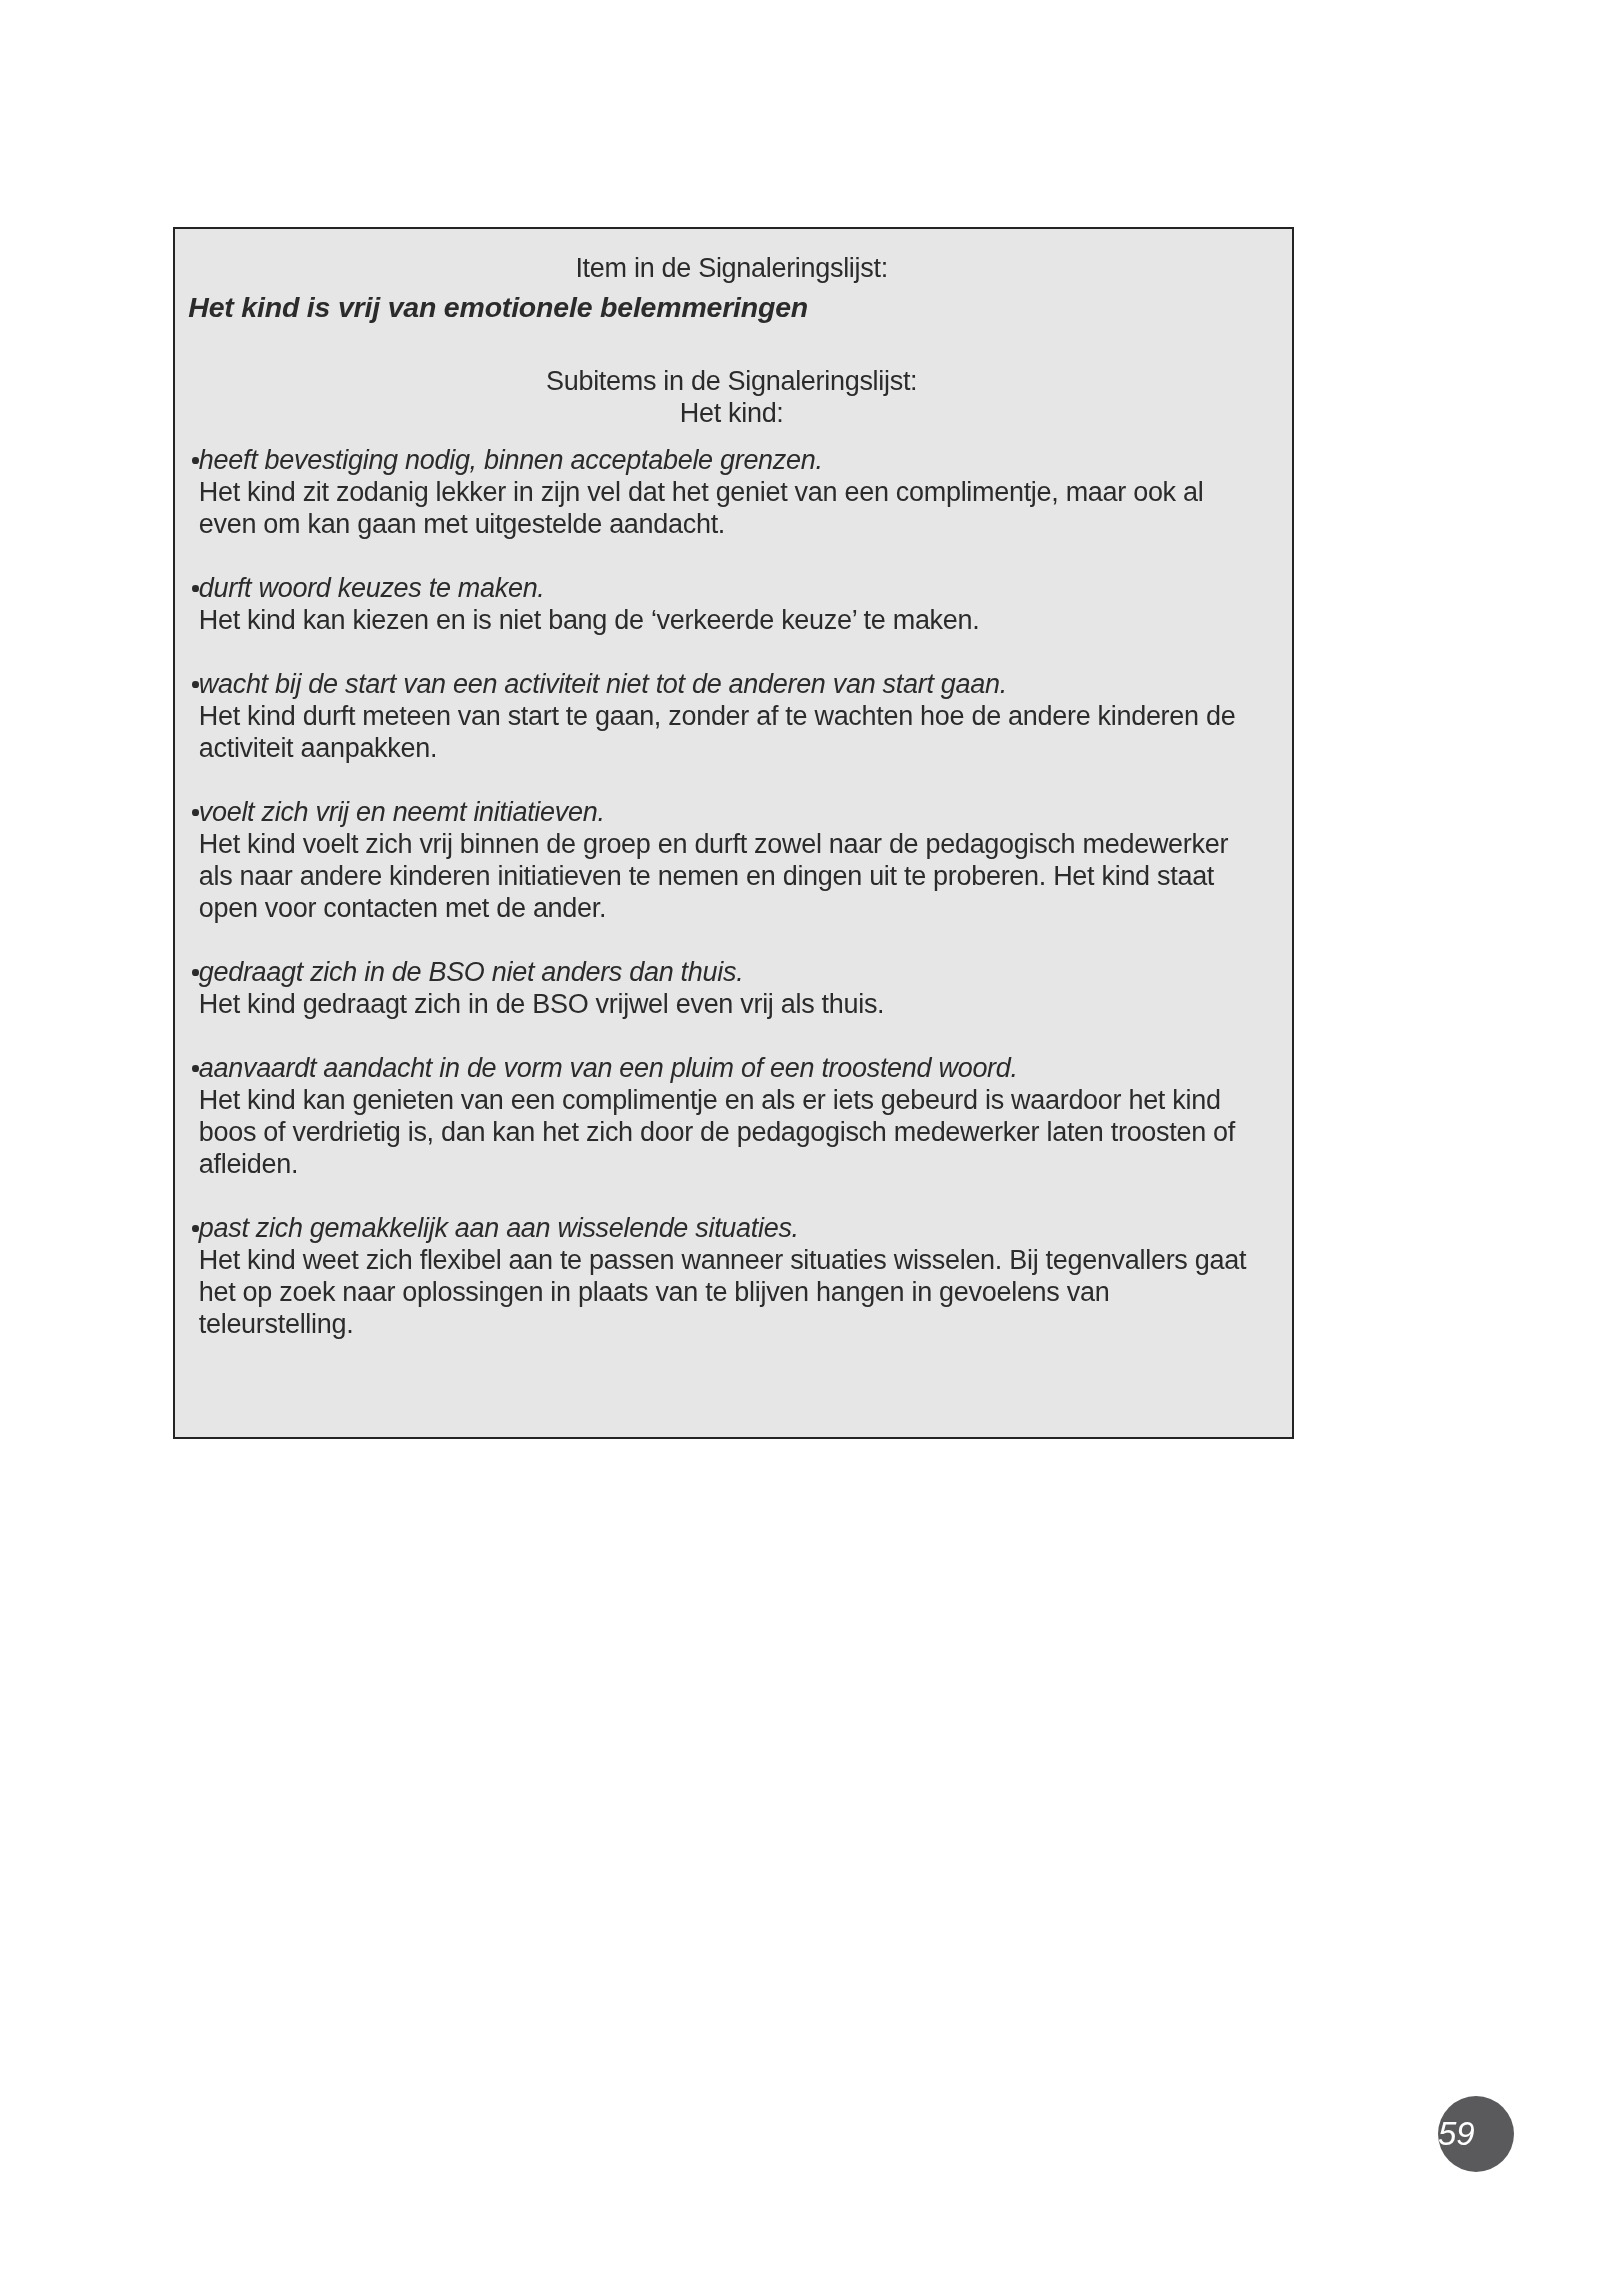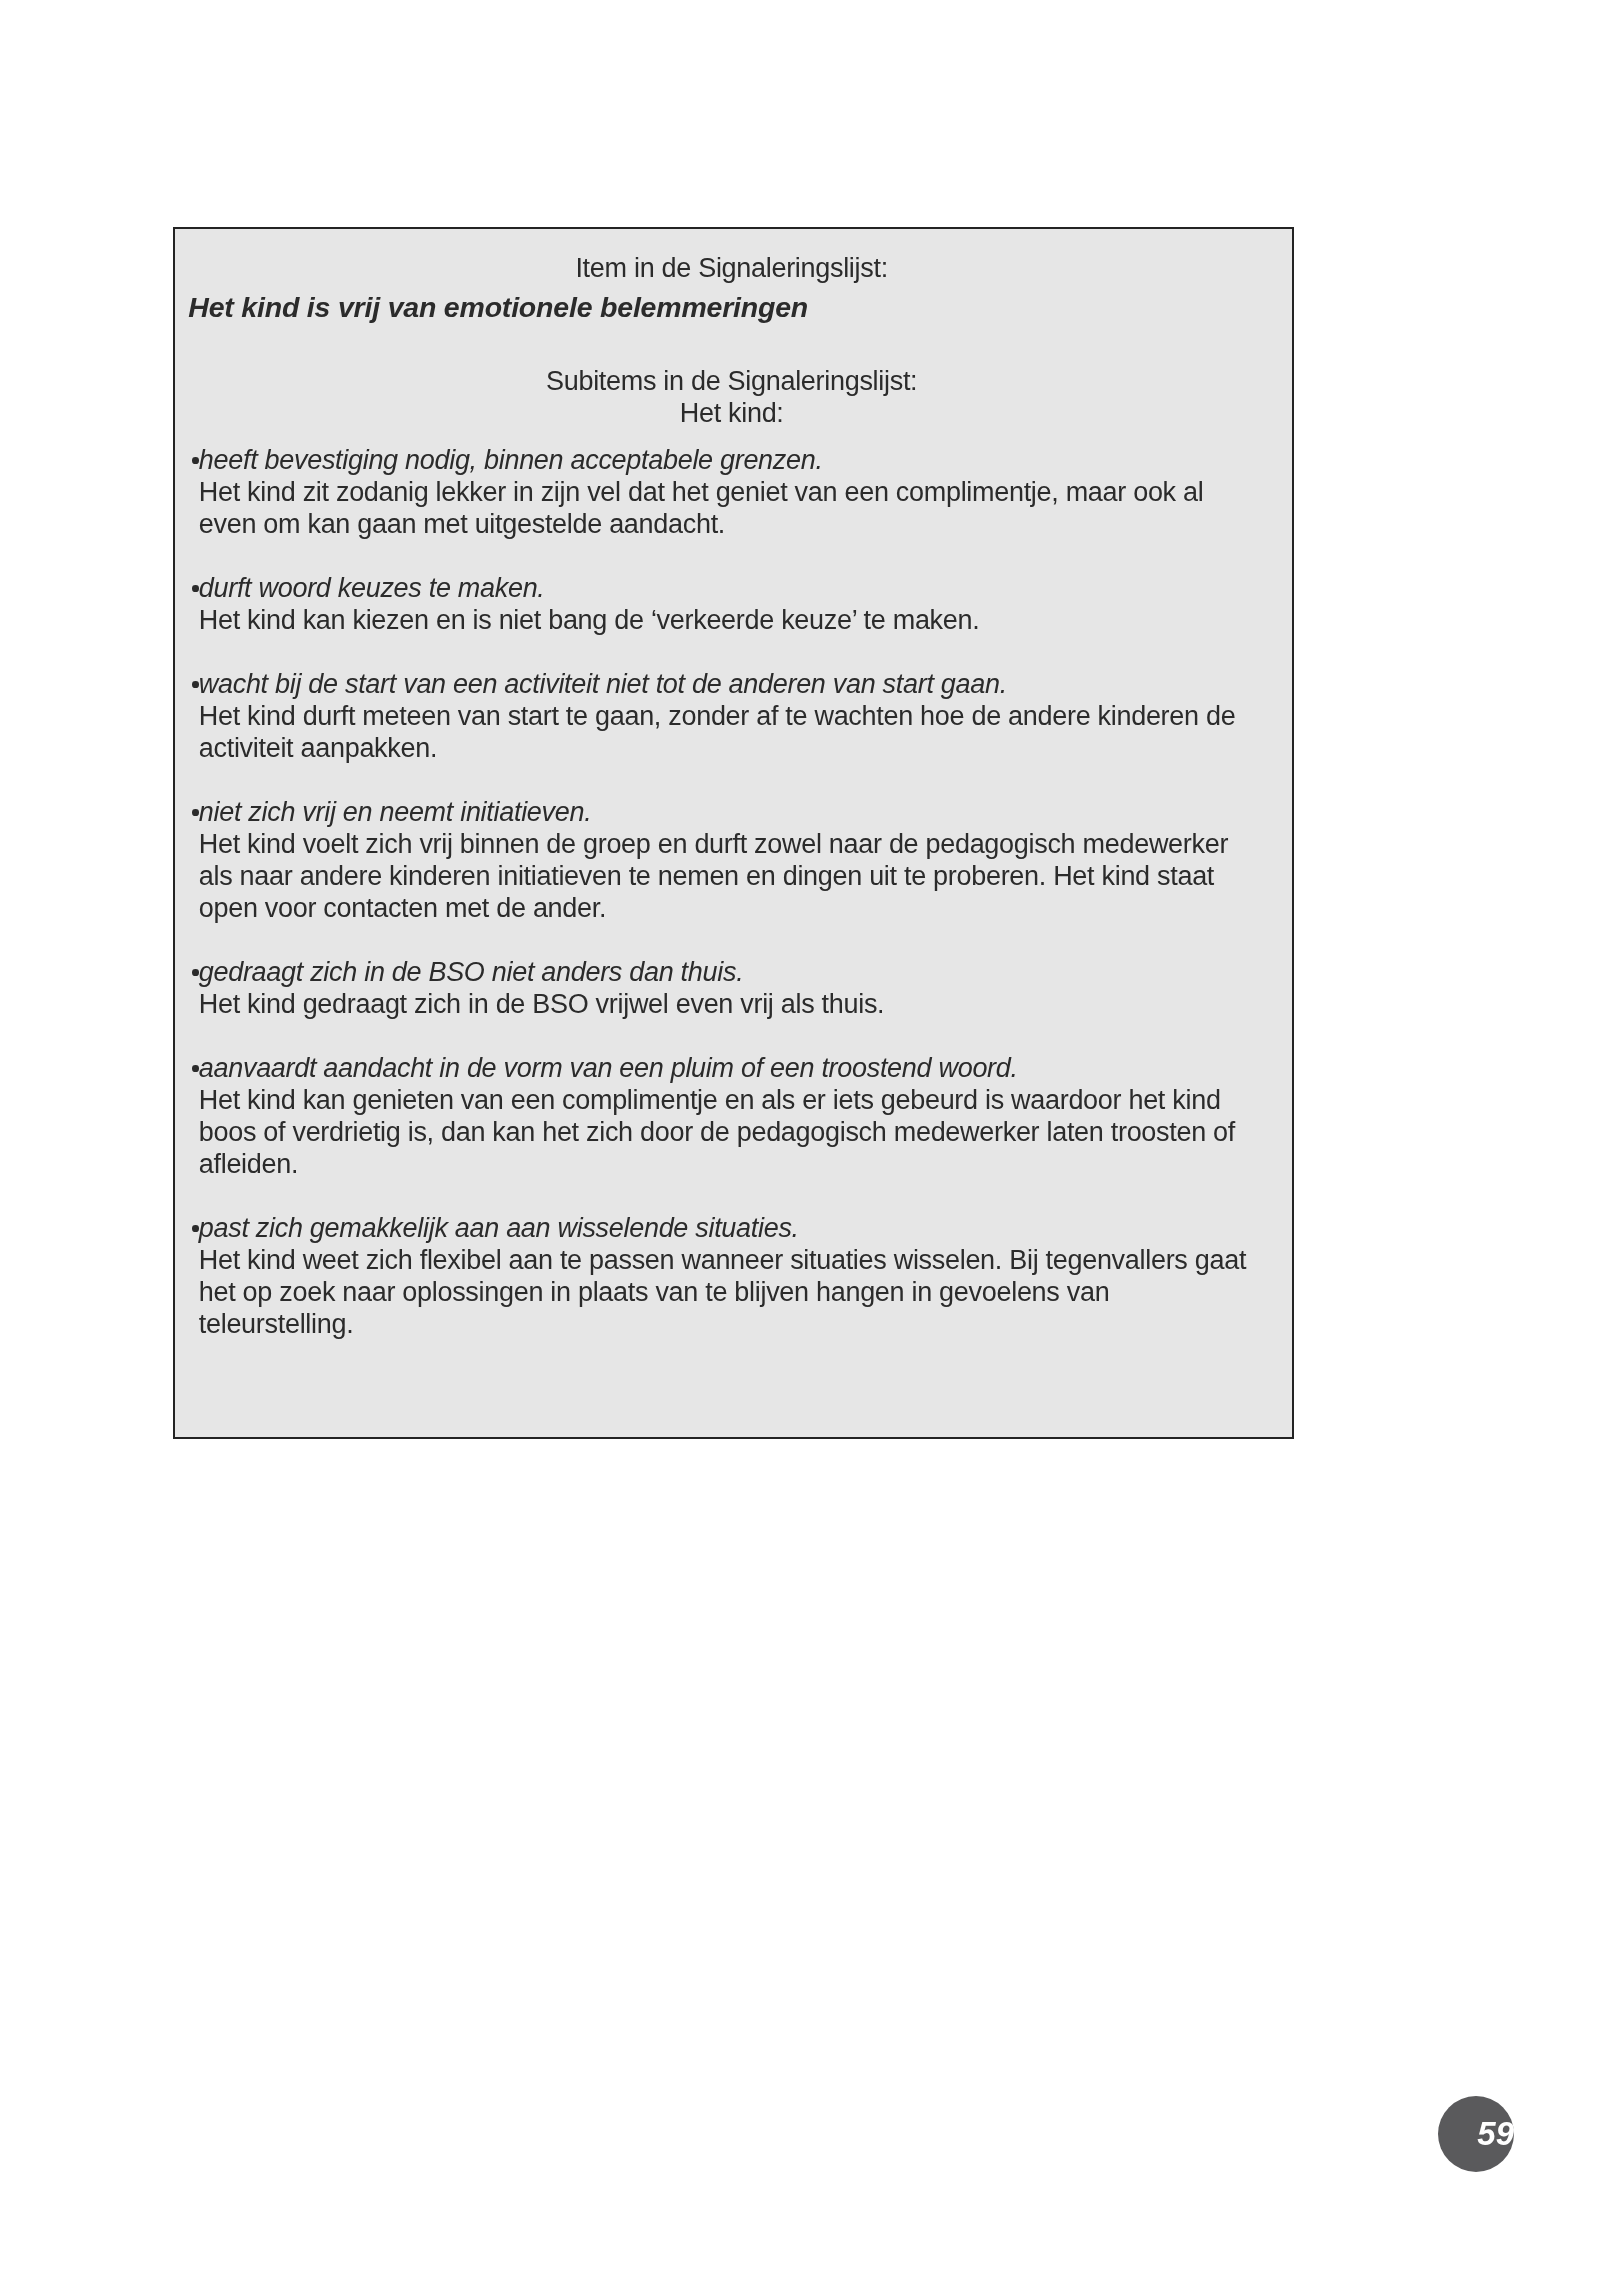--- a/index.html
+++ b/index.html
@@ -77,23 +77,23 @@
     position: absolute;
     left: 1438px;
     top: 2096px;
     width: 76px;
     height: 76px;
     border-radius: 50%;
     background: #5a5a5c;
     color: #ffffff;
     display: flex;
     align-items: center;
-    justify-content: flex-end;
+    justify-content: flex-start;
     font-size: 33px;
-    font-weight: bold;
+    font-weight: normal;
     font-style: italic;
   }
 </style>
 </head>
 <body>
 
 <div class="info-box">
   <div class="box-header">
     <div class="box-header-label">Item in de Signaleringslijst:</div>
     <div class="box-title">Het kind is vrij van emotionele belemmeringen</div>
@@ -122,21 +122,21 @@
     <li class="item">
       <span class="bullet"></span>
       <div class="item-text">
         <div class="item-lead">wacht bij de start van een activiteit niet tot de anderen van start gaan.</div>
         <div class="item-body">Het kind durft meteen van start te gaan, zonder af te wachten hoe de andere kinderen de activiteit aanpakken.</div>
       </div>
     </li>
     <li class="item">
       <span class="bullet"></span>
       <div class="item-text">
-        <div class="item-lead">niet zich vrij en neemt initiatieven.</div>
+        <div class="item-lead">voelt zich vrij en neemt initiatieven.</div>
         <div class="item-body">Het kind voelt zich vrij binnen de groep en durft zowel naar de pedagogisch medewerker als naar andere kinderen initiatieven te nemen en dingen uit te proberen. Het kind staat open voor contacten met de ander.</div>
       </div>
     </li>
     <li class="item">
       <span class="bullet"></span>
       <div class="item-text">
         <div class="item-lead">gedraagt zich in de BSO niet anders dan thuis.</div>
         <div class="item-body">Het kind gedraagt zich in de BSO vrijwel even vrij als thuis.</div>
       </div>
     </li>

